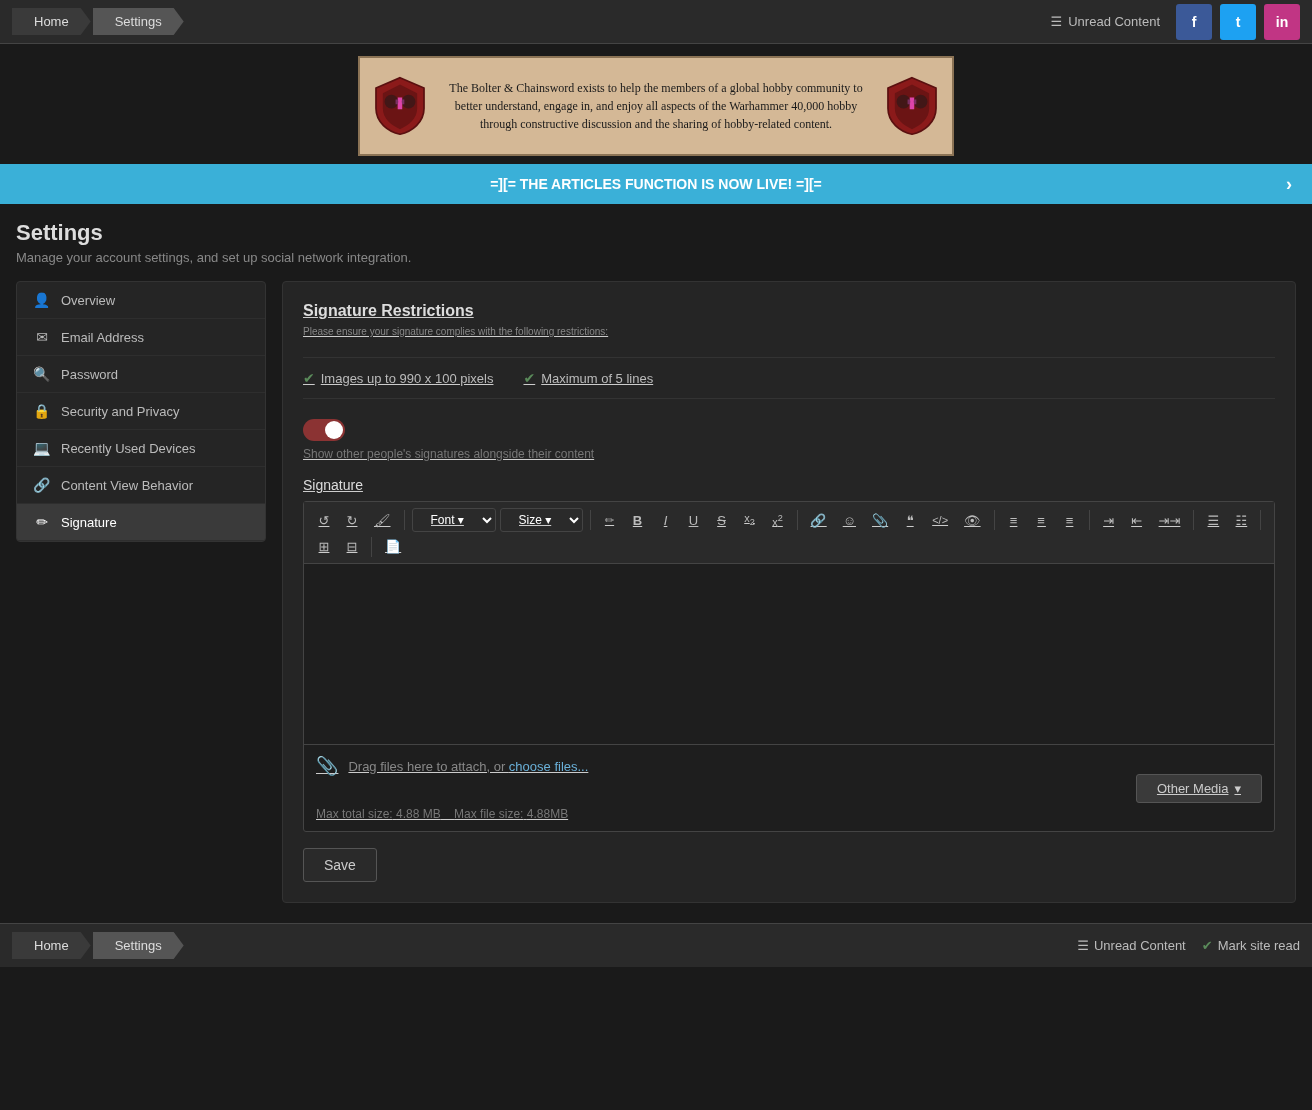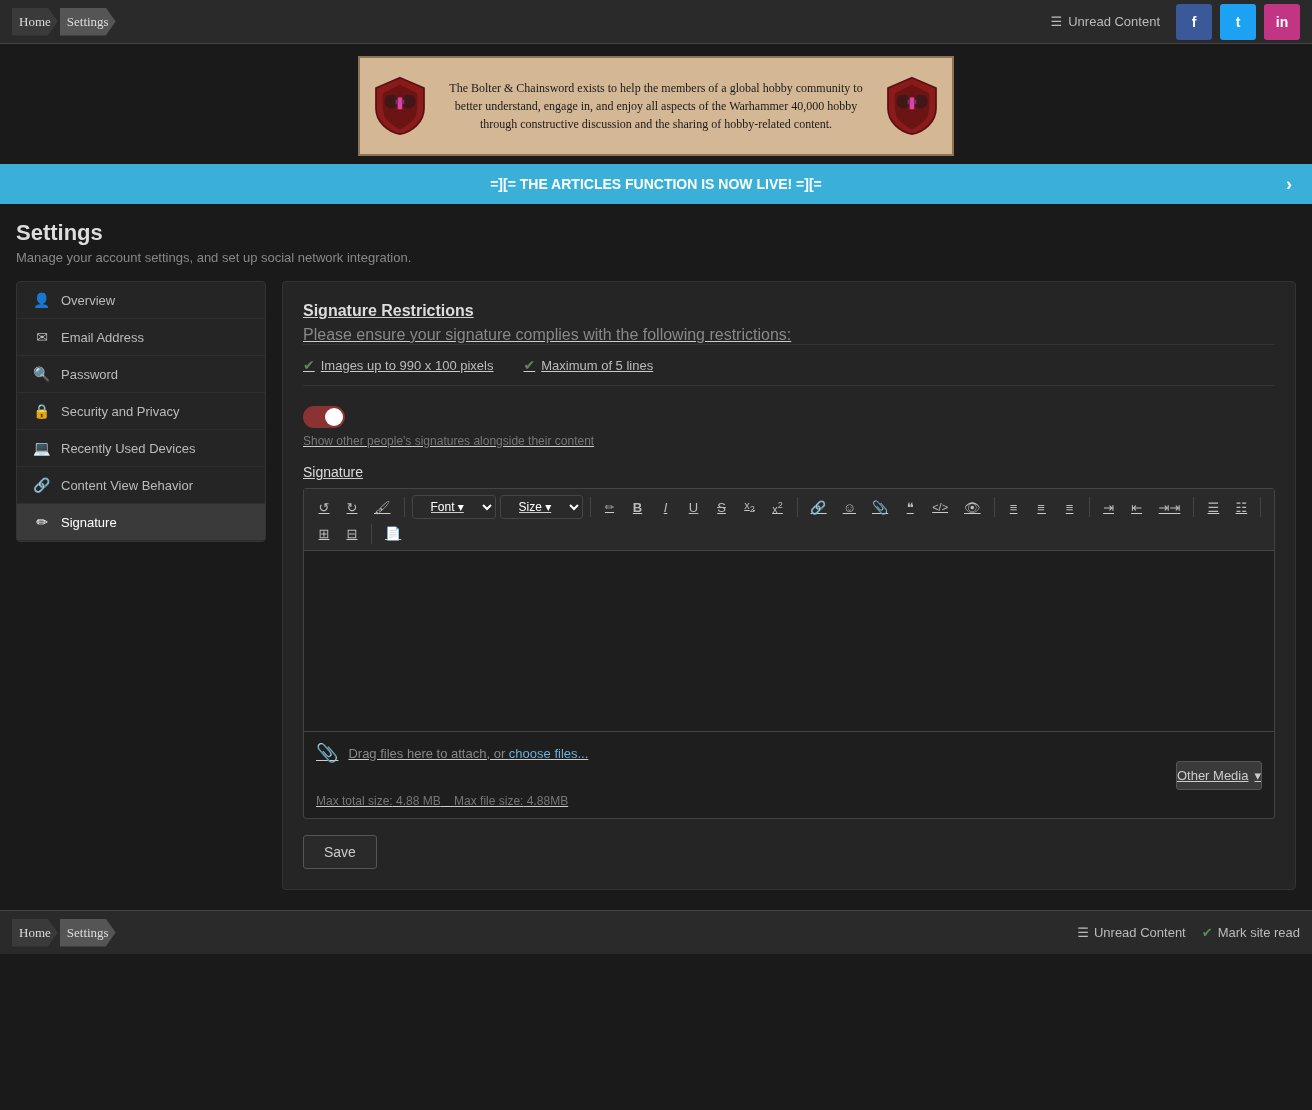--- a/index.html
+++ b/index.html
@@ -15,26 +15,25 @@
       border-bottom: 1px solid #444;
     }
     .breadcrumb {
       display: flex;
       align-items: center;
       gap: 0;
     }
     .breadcrumb-item {
       background: #3a3a3a;
       color: #ddd;
-      padding: 6px 7px;
+      padding: 6px 22px;
       font-size: 13px;
       clip-path: polygon(0 0, calc(100% - 10px) 0, 100% 50%, calc(100% - 10px) 100%, 0 100%);
       margin-right: 2px;
       cursor: pointer;
-      font-family: Liberation Serif, serif;
     }
     .breadcrumb-item.active {
       background: #555;
     }
     .nav-right {
       margin-left: auto;
       display: flex;
       align-items: center;
       gap: 8px;
     }
@@ -187,23 +186,23 @@
       text-decoration: underline;
     }
 
     .section-title {
       font-size: 16px;
       font-weight: bold;
       color: #ddd;
       margin-bottom: 6px;
     }
     .section-desc {
-      font-size: 16px;
+      font-size: 10px;
       color: #888;
-      margin-bottom: 0;
+      margin-bottom: 20px;
     }
     .restrictions-row {
       display: flex;
       gap: 30px;
       margin-bottom: 20px;
       padding: 12px 0;
       border-top: 1px solid #333;
       border-bottom: 1px solid #333;
     }
     .restriction-item {
@@ -323,21 +322,21 @@
       gap: 10px;
     }
     .paperclip-icon { color: #888; font-size: 18px; }
     .attach-text { font-size: 13px; color: #888; }
     .attach-link { color: #6ab0d8; text-decoration: none; cursor: pointer; }
     .attach-sizes { font-size: 12px; color: #777; margin-top: 20px; }
     .other-media-btn {
       background: #3a3a3a;
       border: 1px solid #555;
       color: #ccc;
-      padding: 6px 0;
+      padding: 6px 20px;
       border-radius: 3px;
       cursor: pointer;
       font-size: 13px;
       display: flex;
       align-items: center;
       gap: 6px;
     }
 
     
     .save-btn {

